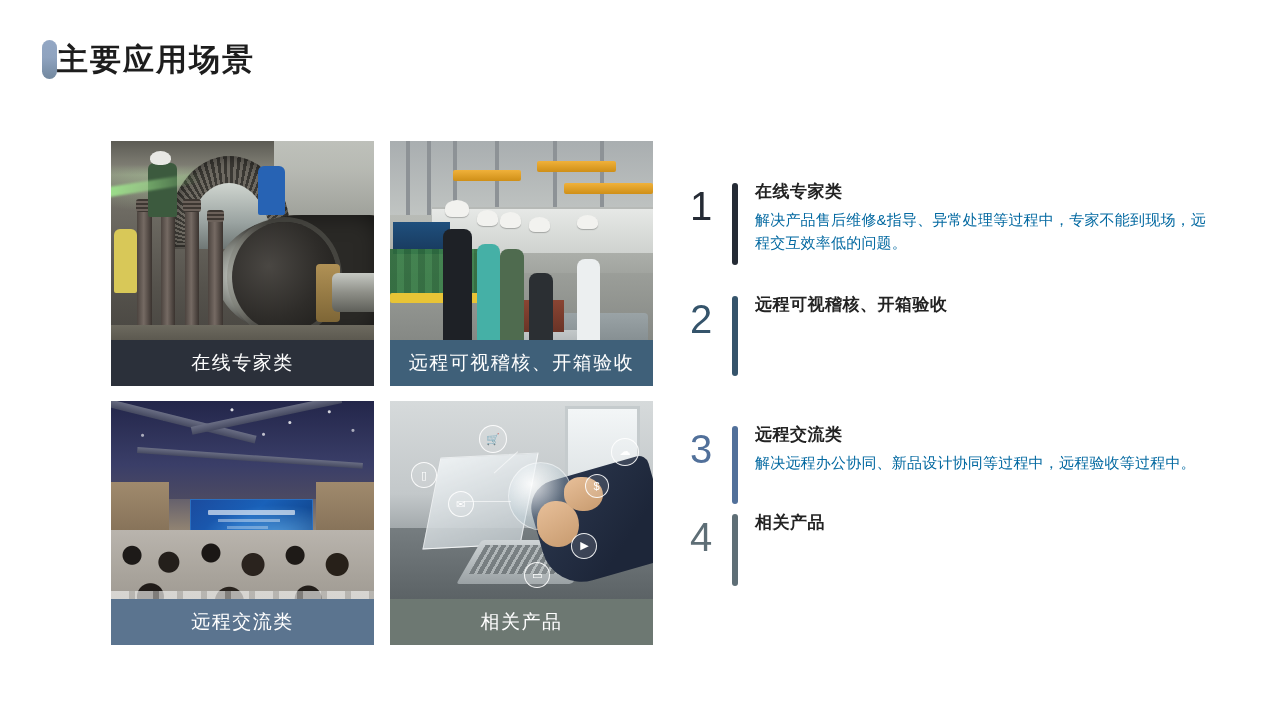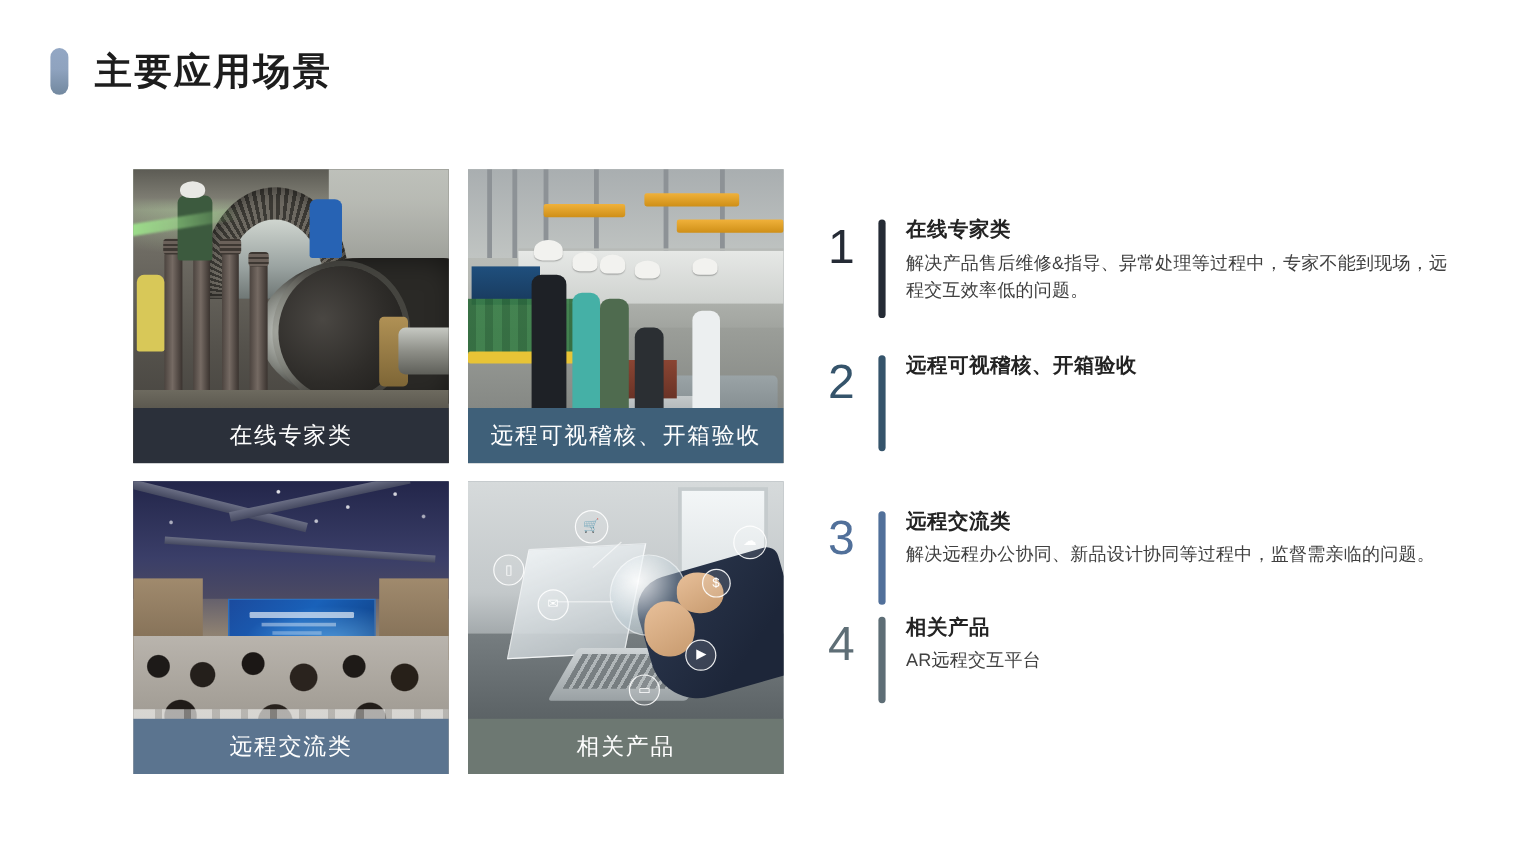--- a/index.html
+++ b/index.html
@@ -25,21 +25,20 @@
     align-items: center;
   }
   #title-bullet {
     width: 15px;
     height: 39px;
     border-radius: 8px;
     background: linear-gradient(180deg, #93a7c4 0%, #8fa3bf 45%, #72889f 100%);
     flex: 0 0 auto;
   }
   #slide-title {
-    margin-left: 22px;
     font-size: 31px;
     font-weight: bold;
     color: #1d1d1d;
     letter-spacing: 2px;
     line-height: 1;
     white-space: nowrap;
     text-align: right;
   }
 
   
@@ -384,21 +383,21 @@
   .feature-title {
     font-size: 17px;
     font-weight: bold;
     color: #232323;
     letter-spacing: .5px;
     margin-bottom: 5px;
     white-space: nowrap;
   }
   .feature-desc {
     font-size: 15px;
-    color: #404040;
+    color: #0369a1;
     line-height: 1.55;
     letter-spacing: .2px;
   }
   #item-1 { height: 113px; }
   #item-2 { height: 130px; }
   #item-3 { height: 88px; }
   #item-4 { height: 90px; }
   #item-1 .feature-bar { height: 82px; }
   #item-2 .feature-bar { height: 80px; }
   #item-3 .feature-bar { height: 78px; }
@@ -533,25 +532,24 @@
     <div class="feature-text">
       <div class="feature-title">远程可视稽核、开箱验收</div>
     </div>
   </div>
 
   <div class="feature-item" id="item-3">
     <div class="feature-num" style="color:#51709a">3</div>
     <div class="feature-bar" style="background:#51709a"></div>
     <div class="feature-text">
       <div class="feature-title">远程交流类</div>
-      <div class="feature-desc">解决远程办公协同、新品设计协同等过程中，监督需亲临的问题。</div>
+      <div class="feature-desc">解决远程办公协同、新品设计协同等过程中，远程验收等过程中。</div>
     </div>
   </div>
 
   <div class="feature-item" id="item-4">
     <div class="feature-num" style="color:#5e6e76">4</div>
     <div class="feature-bar" style="background:#5e6e76"></div>
     <div class="feature-text">
       <div class="feature-title">相关产品</div>
-      <div class="feature-desc">AR远程交互平台</div>
     </div>
   </div>
 </div>
 
 </body></html>

